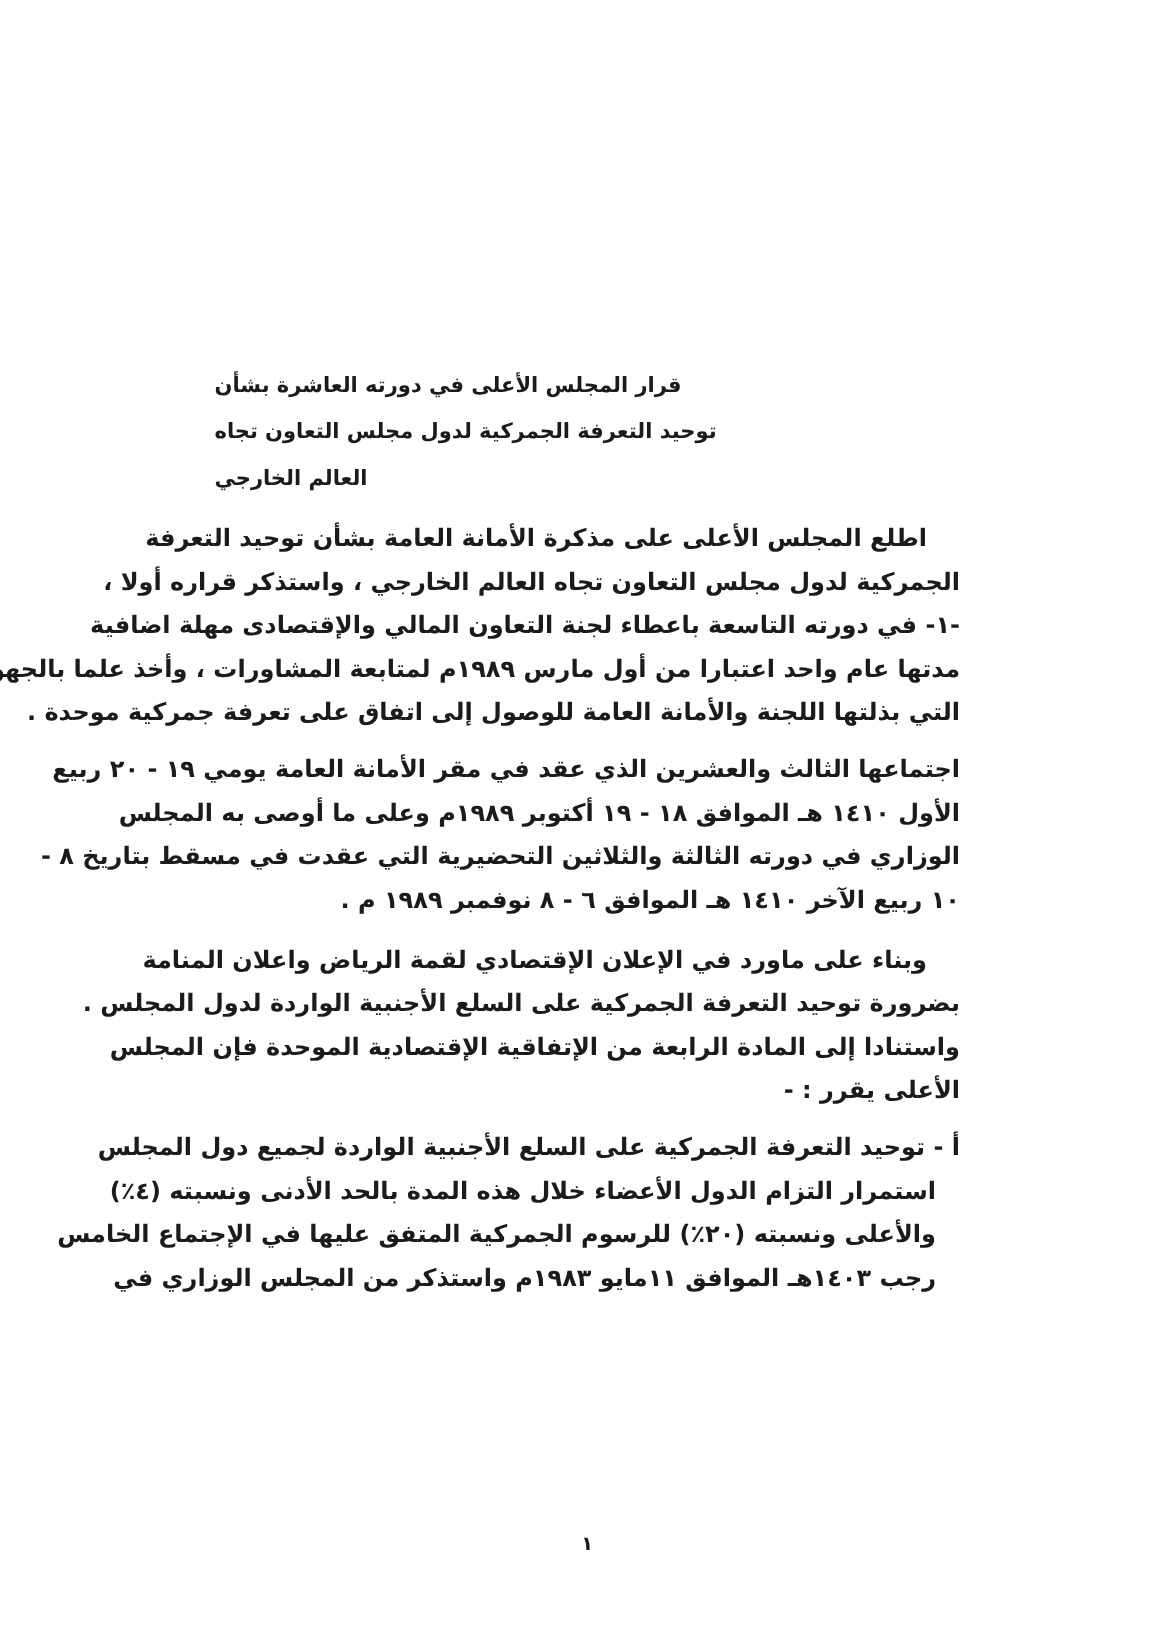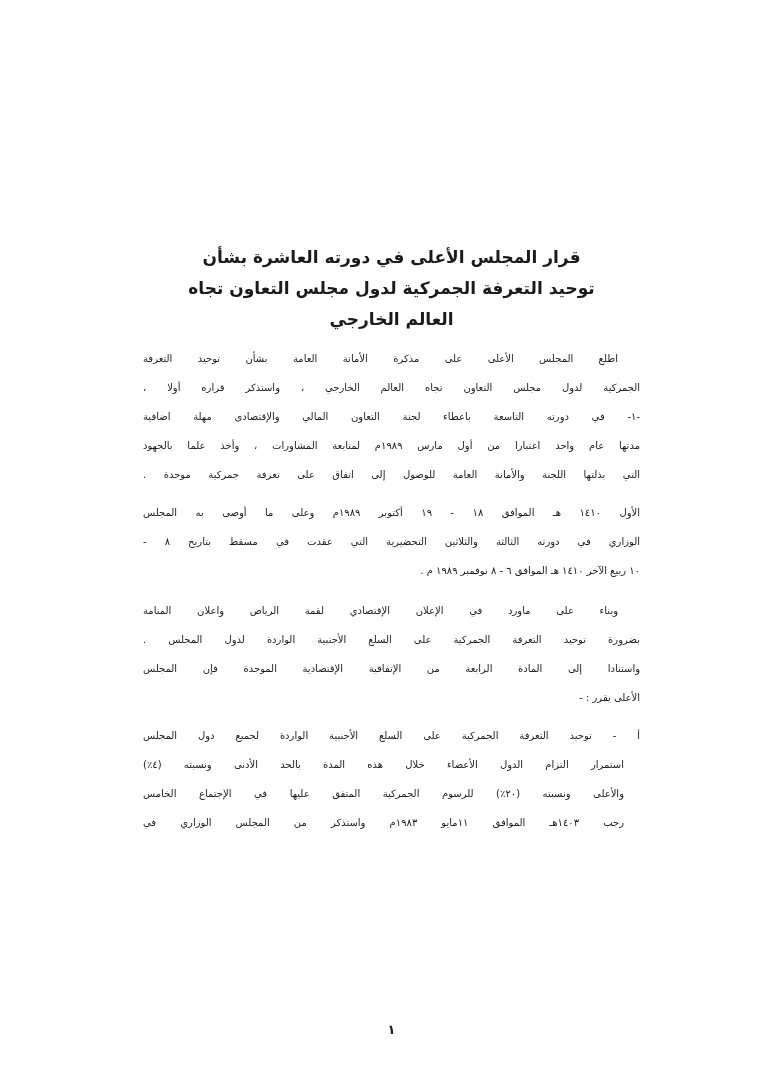--- a/index.html
+++ b/index.html
@@ -17,32 +17,32 @@
     direction: rtl;
     overflow: hidden;
   }
   .content {
     position: absolute;
     top: 242px;
     right: 137px;
     width: 497px;
   }
   .title {
-    text-align: center;
+    text-align: left;
     font-weight: 700;
-    font-size: 17px;
+    font-size: 14px;
     line-height: 31px;
   }
   .tline {
     white-space: nowrap;
   }
   .para {
     margin-top: 9px;
-    font-size: 10px;
-    font-weight: 400;
+    font-size: 16px;
+    font-weight: 700;
     line-height: 29px;
   }
   .para.p3 { margin-top: 11px; }
   .line {
     white-space: nowrap;
     text-align: justify;
     text-align-last: justify;
   }
   .line.end {
     text-align: right;
@@ -76,20 +76,21 @@
 
     <div class="para">
       <div class="line j ind">اطلع المجلس الأعلى على مذكرة الأمانة العامة بشأن توحيد التعرفة</div>
       <div class="line j">الجمركية لدول مجلس التعاون تجاه العالم الخارجي ، واستذكر قراره أولا ،</div>
       <div class="line j">-١- في دورته التاسعة باعطاء لجنة التعاون المالي والإقتصادى مهلة اضافية</div>
       <div class="line j">مدتها عام واحد اعتبارا من أول مارس ١٩٨٩م لمتابعة المشاورات ، وأخذ علما بالجهود</div>
       <div class="line j">التي بذلتها اللجنة والأمانة العامة للوصول إلى اتفاق على تعرفة جمركية موحدة .</div>
     </div>
 
     <div class="para">
+      <div class="line j">اجتماعها الثالث والعشرين الذي عقد في مقر الأمانة العامة يومي ١٩ - ٢٠ ربيع</div>
       <div class="line j">الأول ١٤١٠ هـ الموافق ١٨ - ١٩ أكتوبر ١٩٨٩م وعلى ما أوصى به المجلس</div>
       <div class="line j">الوزاري في دورته الثالثة والثلاثين التحضيرية التي عقدت في مسقط بتاريخ ٨ -</div>
       <div class="line end">١٠ ربيع الآخر ١٤١٠ هـ الموافق ٦ - ٨ نوفمبر ١٩٨٩ م .</div>
     </div>
 
     <div class="para p3">
       <div class="line j ind">وبناء على ماورد في الإعلان الإقتصادي لقمة الرياض واعلان المنامة</div>
       <div class="line j">بضرورة توحيد التعرفة الجمركية على السلع الأجنبية الواردة لدول المجلس .</div>
       <div class="line j">واستنادا إلى المادة الرابعة من الإتفاقية الإقتصادية الموحدة فإن المجلس</div>
       <div class="line end">الأعلى يقرر : -</div>

